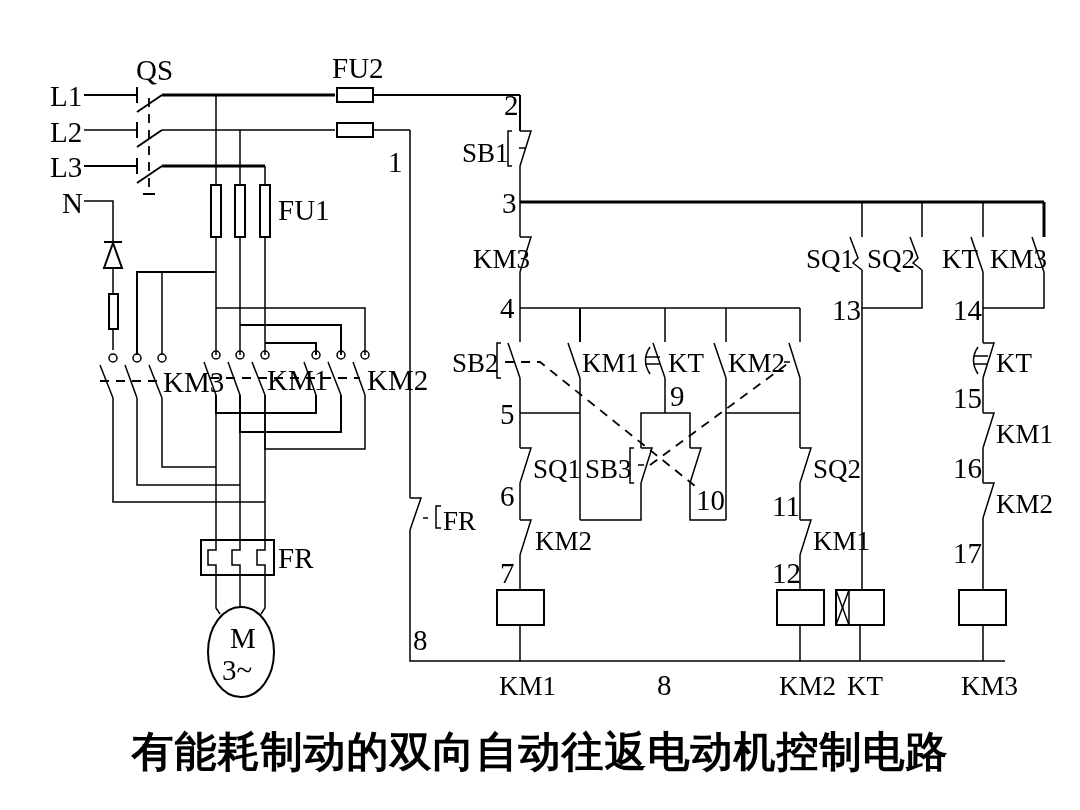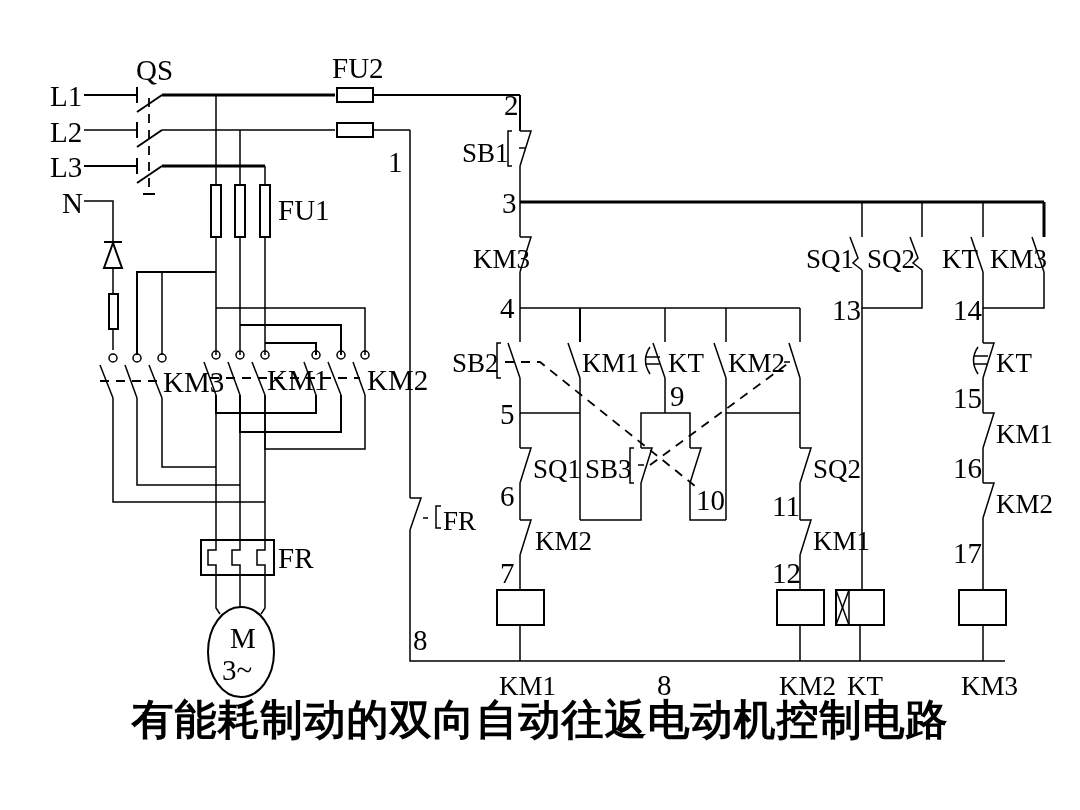--- a/index.html
+++ b/index.html
@@ -6,21 +6,21 @@
   body { width: 1080px; height: 810px; overflow: hidden; position: relative; }
   #diagram { position: absolute; left: 0; top: 0; width: 1080px; height: 810px; }
   .w { stroke: #000; stroke-width: 2; fill: none; }
   .wt { stroke: #000; stroke-width: 3; fill: none; }
   .thin { stroke: #000; stroke-width: 1.5; fill: none; }
   .dash { stroke: #000; stroke-width: 1.8; fill: none; stroke-dasharray: 9 7; }
   .box { stroke: #000; stroke-width: 2; fill: #fff; }
   .lbls { font-family: "Liberation Serif", serif; font-size: 27px; fill: #000; }
   .num { font-family: "Liberation Serif", serif; font-size: 29px; fill: #000; }
   #title {
-    position: absolute; left: 0; width: 1080px; top: 692px; text-align: center;
+    position: absolute; left: 0; width: 1080px; top: 724px; text-align: center;
     font-family: "DejaVu Sans", sans-serif; font-size: 42px; font-weight: bold; color: #000;
     letter-spacing: 1px;
   }
 </style>
 </head>
 <body>
 
 <svg id="diagram" viewBox="0 0 1080 810" xmlns="http://www.w3.org/2000/svg">
 
   <g>

